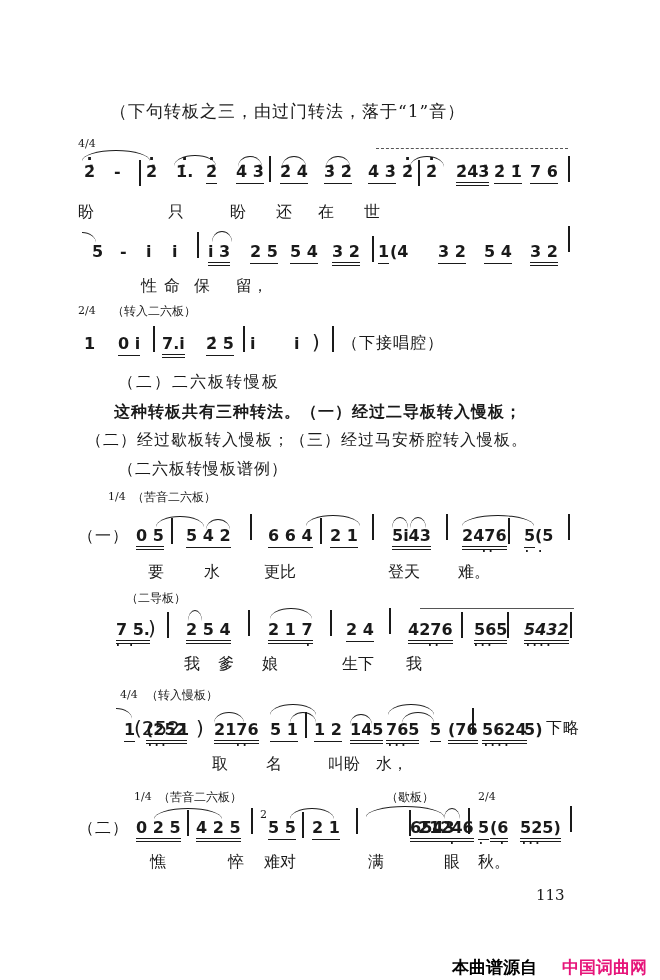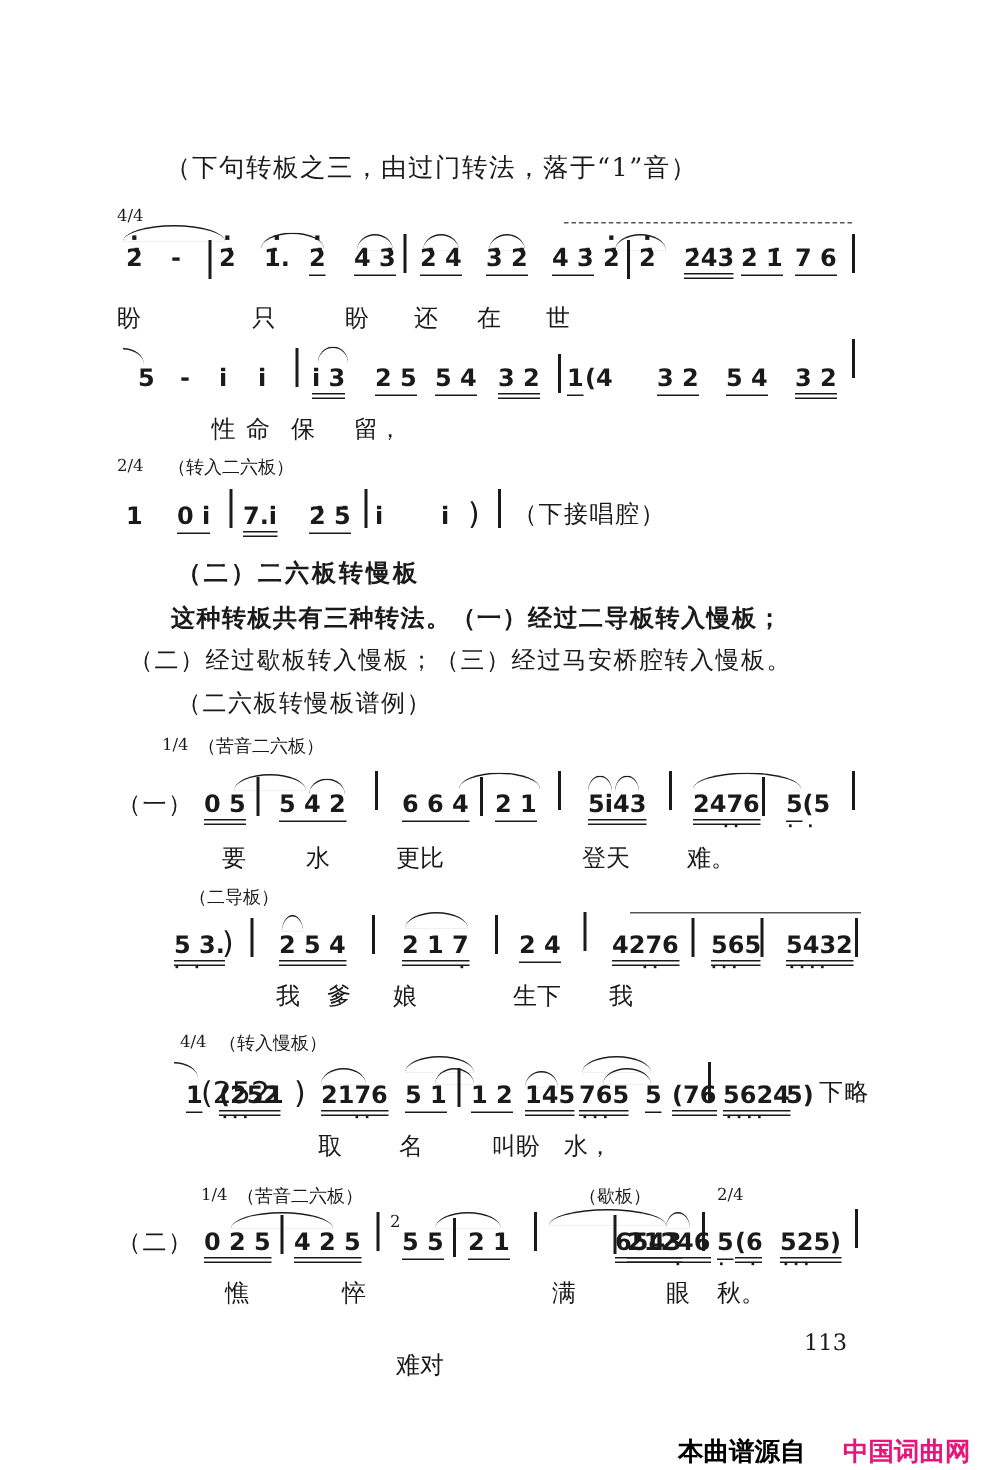--- a/index.html
+++ b/index.html
@@ -23,21 +23,21 @@
     border-radius: 50% 50% 0 0 / 100% 100% 0 0;
   }
   .lyric { position: absolute; font-size: 16px; white-space: nowrap; }
   .dot-top::before {
     content: "·"; position: absolute; top: -13px; left: 50%; transform: translateX(-50%);
     font-size: 16px; font-weight: bold;
   }
   .paren { font-family: "DejaVu Sans", sans-serif; font-weight: normal; font-size: 20px; }
   .lowdots { position: absolute; font-size: 10px; letter-spacing: 3px; font-weight: bold; font-family: "DejaVu Sans", sans-serif; }
   .body-text { font-size: 16px; letter-spacing: 1px; }
-  .section-title { font-family: "DejaVu Sans", sans-serif; font-weight: bold; font-size: 16px; letter-spacing: 2px; }
+  .section-title { font-family: "DejaVu Sans", sans-serif; font-weight: normal; font-size: 16px; letter-spacing: 2px; }
   .pageno { font-size: 15px; }
   .footer-black { font-family: "DejaVu Sans", sans-serif; font-weight: bold; font-size: 17px; color: #000; }
   .footer-pink { font-family: "DejaVu Sans", sans-serif; font-weight: bold; font-size: 17px; }
   .dashline { position: absolute; height: 0; border-top: 1px dashed #555; }
   .solidline { position: absolute; height: 0; border-top: 1px solid #555; }
 </style>
 </head>
 <body>
 
 <div class="abs heading" style="left:110px; top:100px;">（下句转板之三，由过门转法，落于“1”音）</div>
@@ -161,38 +161,38 @@
   <span class="lyric" style="left:204px; top:562px;">水</span>
   <span class="lyric" style="left:264px; top:562px;">更比</span>
   <span class="lyric" style="left:388px; top:562px;">登天</span>
   <span class="lyric" style="left:458px; top:562px;">难。</span>
 
   <span class="abs meter-cn" style="left:126px; top:590px;">（二导板）</span>
   <div class="slur" style="left:188px; top:610px; width:14px;"></div>
   <div class="slur" style="left:270px; top:608px; width:42px;"></div>
   <div class="solidline" style="left:420px; top:608px; width:154px;"></div>
 
-  <span class="n u2" style="left:116px; top:620px;">5 3.</span>
+  <span class="n u2" style="left:116px; top:620px;">7 5.</span>
   <span class="lowdots" style="left:116px; top:640px;">· ·</span>
   <span class="n paren" style="left:148px; top:618px;">)</span>
   <div class="bar" style="left:167px; top:612px;"></div>
   <span class="n u2" style="left:186px; top:620px;">2 5 4</span>
   <div class="bar" style="left:248px; top:610px;"></div>
   <span class="n u2" style="left:268px; top:620px;">2 1 7</span>
   <span class="lowdots" style="left:306px; top:640px;">·</span>
   <div class="bar" style="left:330px; top:610px;"></div>
   <span class="n u1" style="left:346px; top:620px;">2 4</span>
   <div class="bar" style="left:389px; top:608px;"></div>
   <span class="n u2" style="left:408px; top:620px;">4276</span>
   <span class="lowdots" style="left:428px; top:640px;">··</span>
   <div class="bar" style="left:461px; top:612px;"></div>
   <span class="n u2" style="left:474px; top:620px;">565</span>
   <span class="lowdots" style="left:474px; top:640px;">···</span>
   <div class="bar" style="left:507px; top:612px;"></div>
-  <span class="n u2" style="left:524px; top:620px;">5432</span>
+  <span class="n u2" style="left:524px; top:620px;font-style:italic;">5432</span>
   <span class="lowdots" style="left:526px; top:640px;">····</span>
   <div class="bar" style="left:570px; top:612px;"></div>
 
   <span class="lyric" style="left:184px; top:654px;">我</span>
   <span class="lyric" style="left:218px; top:654px;">爹</span>
   <span class="lyric" style="left:262px; top:654px;">娘</span>
   <span class="lyric" style="left:342px; top:654px;">生下</span>
   <span class="lyric" style="left:406px; top:654px;">我</span>
 
   <span class="abs meter" style="left:120px; top:688px;">4/4</span>
@@ -264,21 +264,21 @@
   <span class="n u1" style="left:478px; top:818px;">5</span>
   <span class="lowdots" style="left:479px; top:838px;">·</span>
   <span class="n u2" style="left:490px; top:818px;">(6</span>
   <span class="lowdots" style="left:500px; top:838px;">·</span>
   <span class="n u2" style="left:520px; top:818px;">525)</span>
   <span class="lowdots" style="left:522px; top:838px;">···</span>
   <div class="bar" style="left:570px; top:806px;"></div>
 
   <span class="lyric" style="left:150px; top:852px;">憔</span>
   <span class="lyric" style="left:228px; top:852px;">悴</span>
-  <span class="lyric" style="left:264px; top:900px;">难对</span>
+  <span class="lyric" style="left:264px; top:852px;">难对</span>
   <span class="lyric" style="left:368px; top:852px;">满</span>
   <span class="lyric" style="left:444px; top:852px;">眼</span>
   <span class="lyric" style="left:478px; top:852px;">秋。</span>
 </div>
 
 <div class="abs pageno" style="left:536px; top:886px;">113</div>
 
 <div class="abs footer-black" style="left:452px; top:956px;">本曲谱源自</div>
 <div class="abs footer-pink" id="footer-site" style="left: 562px; top: 956px; color: rgb(230, 21, 122);">中国词曲网</div>
 

